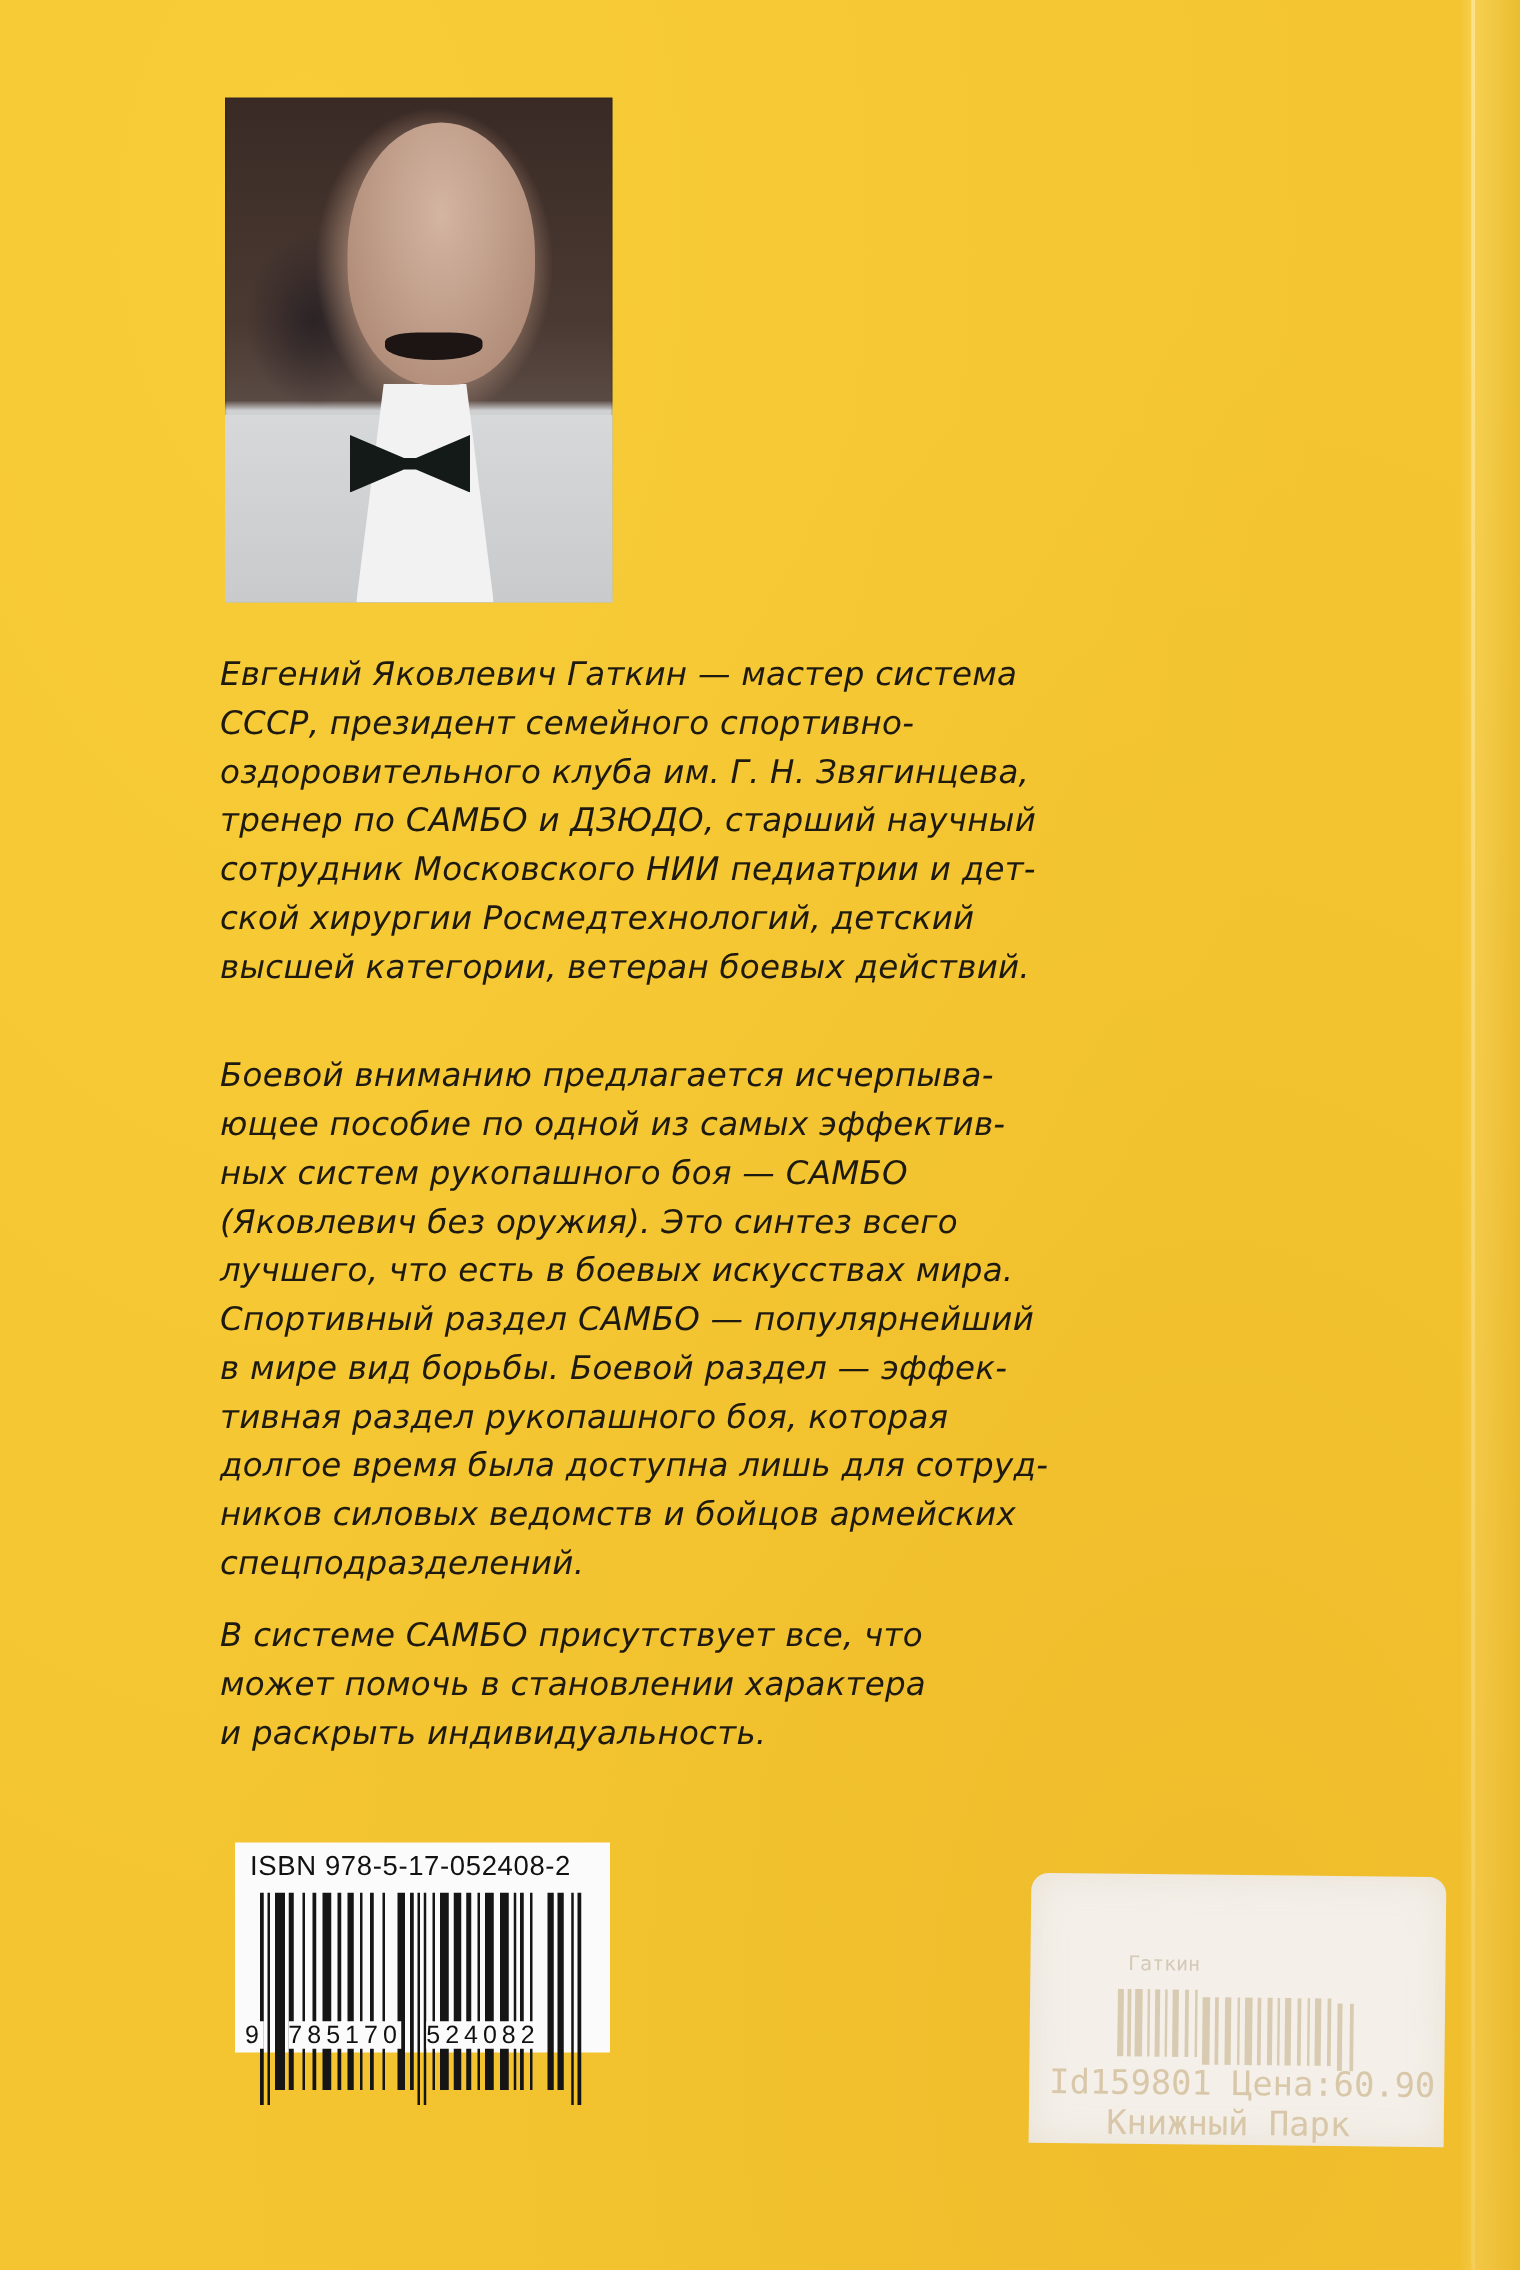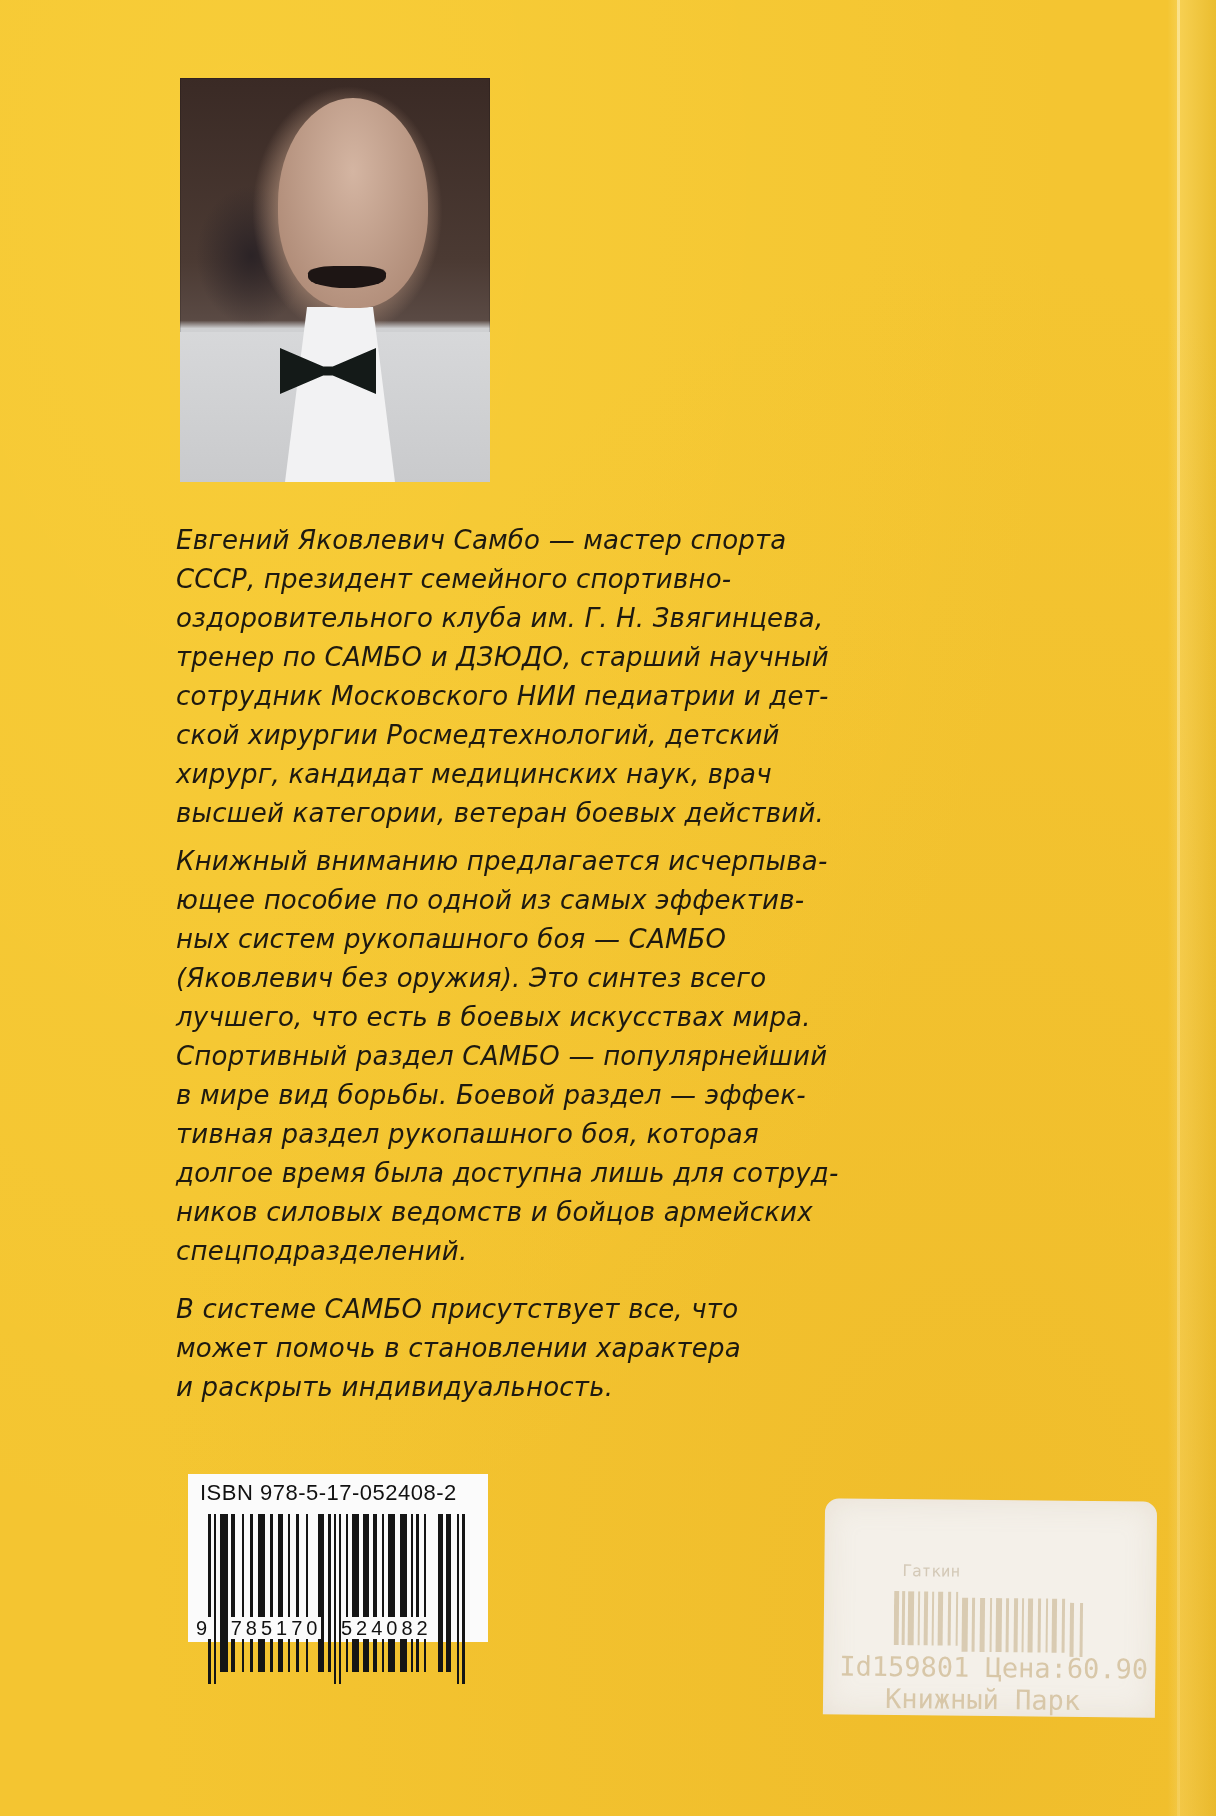--- a/index.html
+++ b/index.html
@@ -206,32 +206,31 @@
 
   <div class="photo">
     <div class="jacket"></div>
     <div class="shirt"></div>
     <div class="head"></div>
     <div class="moustache"></div>
     <div class="bowtie"></div>
   </div>
 
   <p class="text-block bio">
-    <span class="line">Евгений Яковлевич Самбо — мастер спорта</span>
+    <span class="line">Евгений Яковлевич Гаткин — мастер система</span>
     <span class="line">СССР, президент семейного спортивно-</span>
     <span class="line">оздоровительного клуба им. Г. Н. Звягинцева,</span>
     <span class="line">тренер по САМБО и ДЗЮДО, старший научный</span>
     <span class="line">сотрудник Московского НИИ педиатрии и дет-</span>
     <span class="line">ской хирургии Росмедтехнологий, детский</span>
-    <span class="line">хирург, кандидат медицинских наук, врач</span>
     <span class="line">высшей категории, ветеран боевых действий.</span>
   </p>
 
   <p class="text-block desc">
-    <span class="line">Книжный вниманию предлагается исчерпыва-</span>
+    <span class="line">Боевой вниманию предлагается исчерпыва-</span>
     <span class="line">ющее пособие по одной из самых эффектив-</span>
     <span class="line">ных систем рукопашного боя — САМБО</span>
     <span class="line">(Яковлевич без оружия). Это синтез всего</span>
     <span class="line">лучшего, что есть в боевых искусствах мира.</span>
     <span class="line">Спортивный раздел САМБО — популярнейший</span>
     <span class="line">в мире вид борьбы. Боевой раздел — эффек-</span>
     <span class="line">тивная раздел рукопашного боя, которая</span>
     <span class="line">долгое время была доступна лишь для сотруд-</span>
     <span class="line">ников силовых ведомств и бойцов армейских</span>
     <span class="line">спецподразделений.</span>

